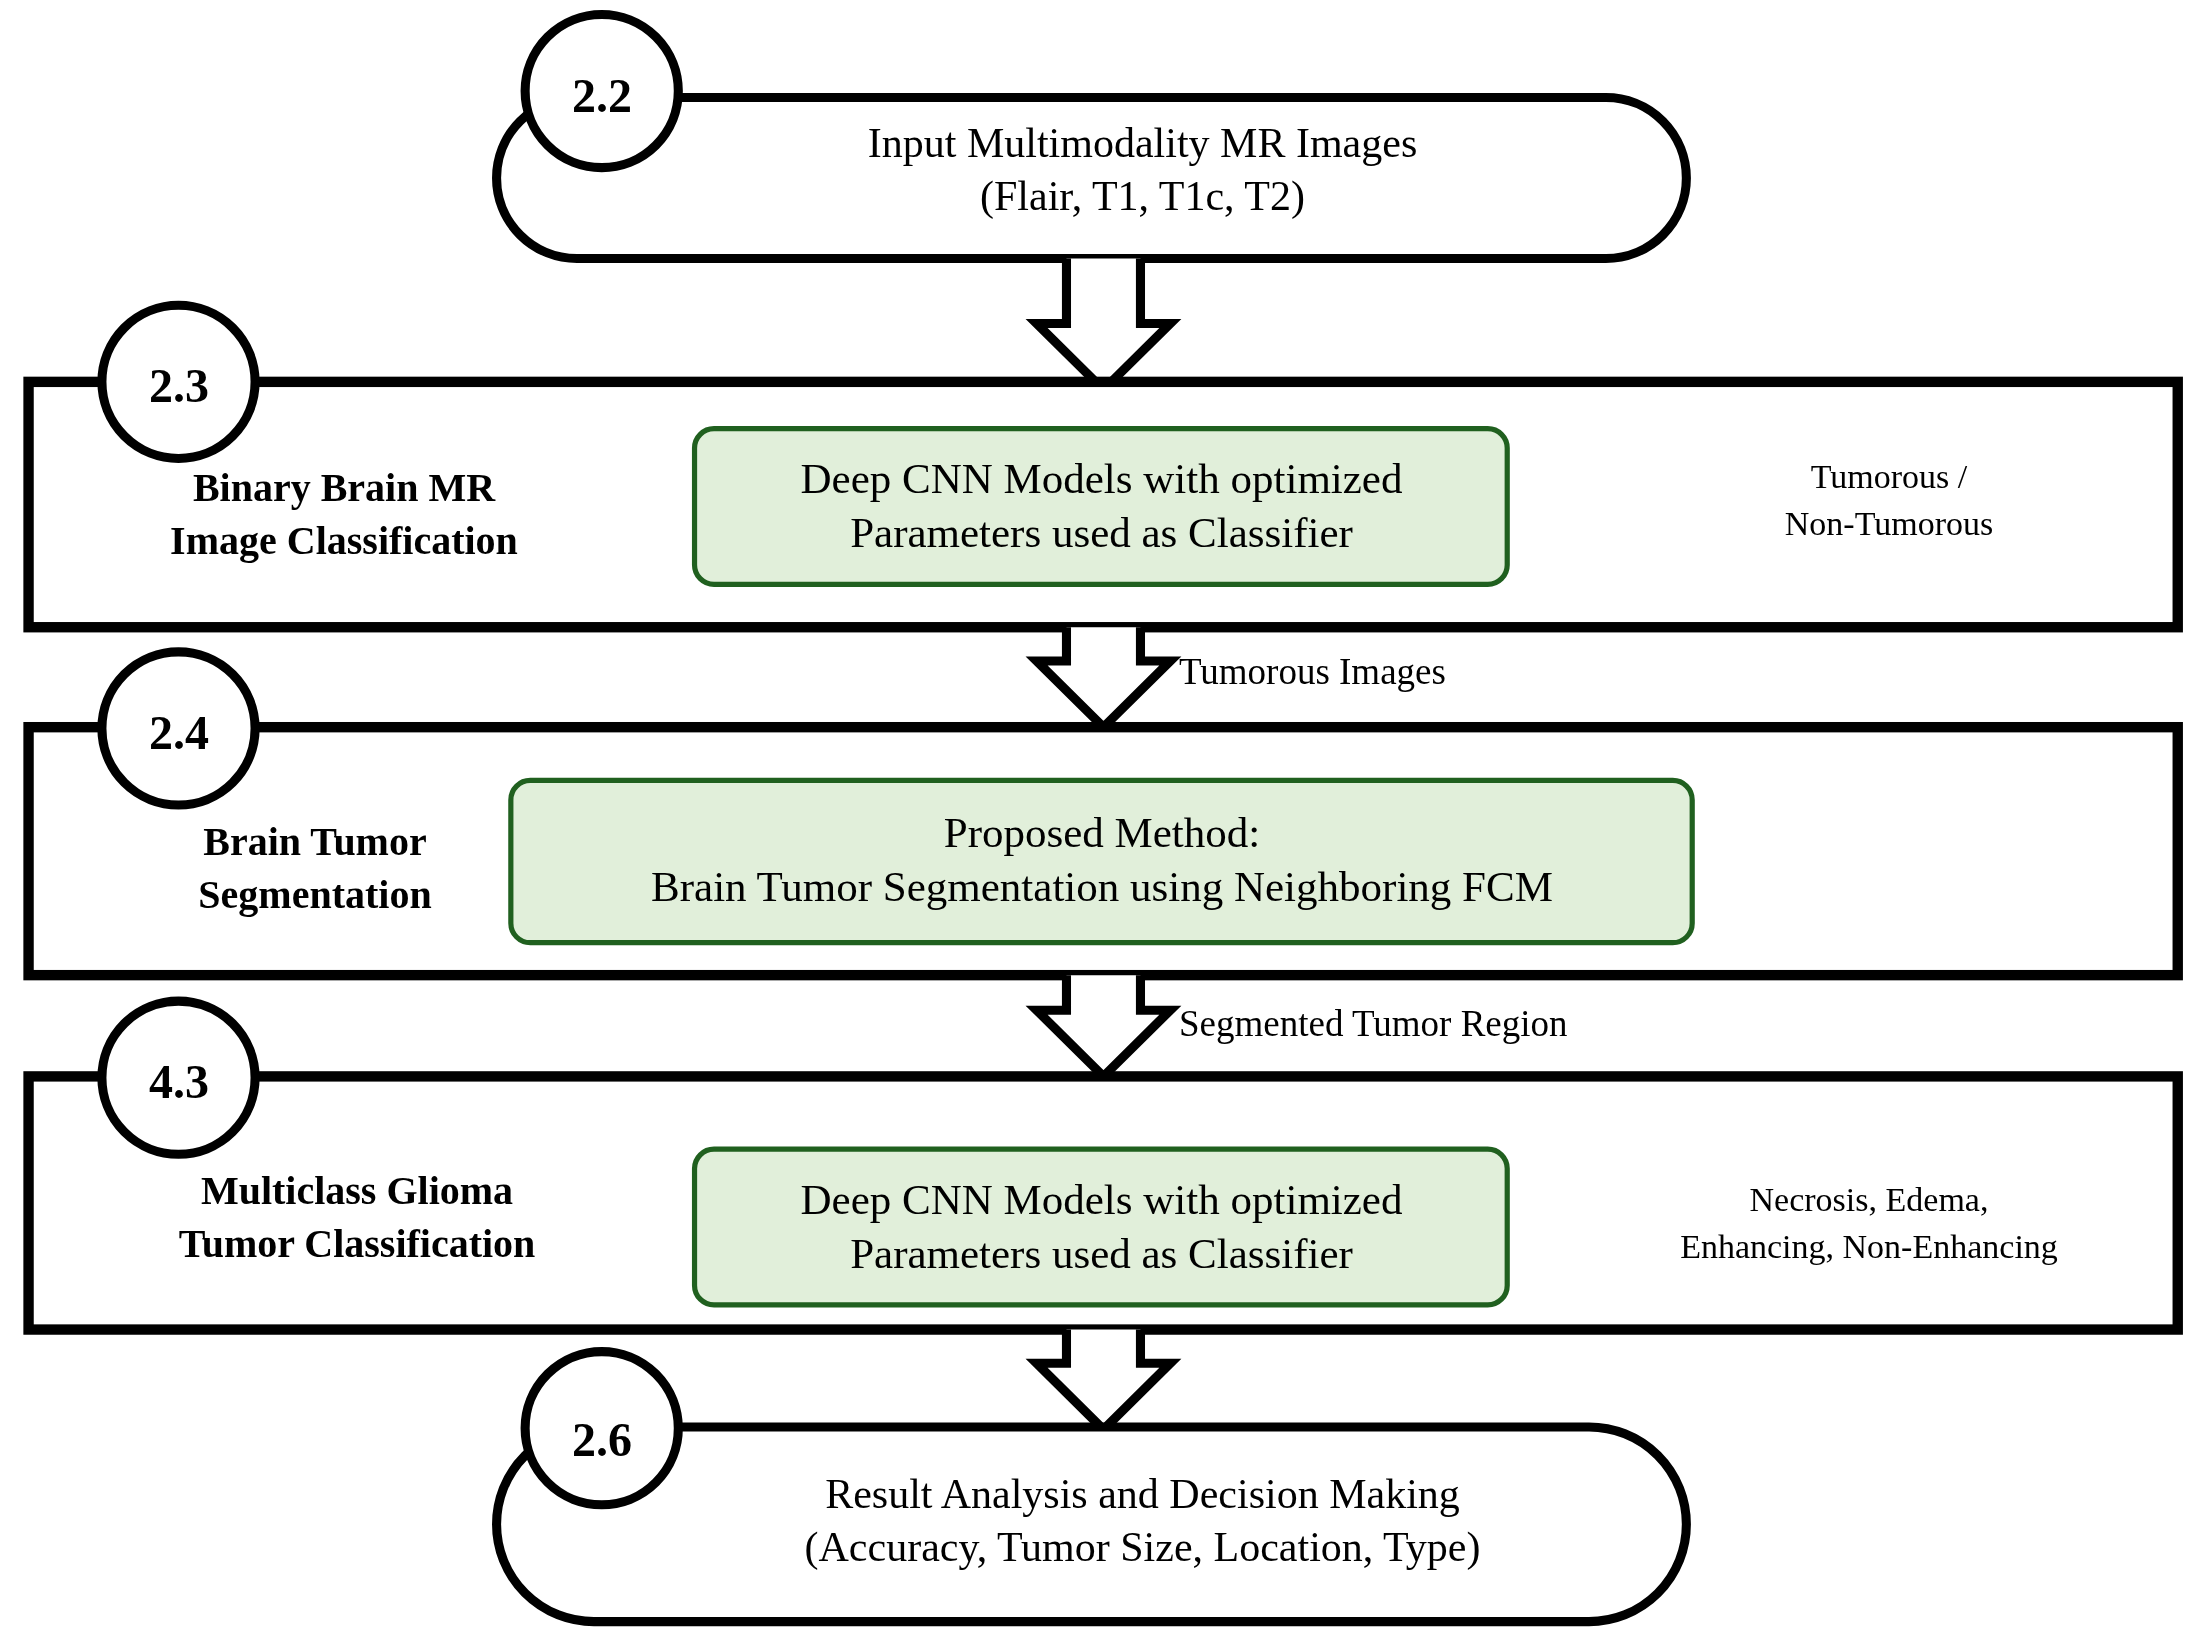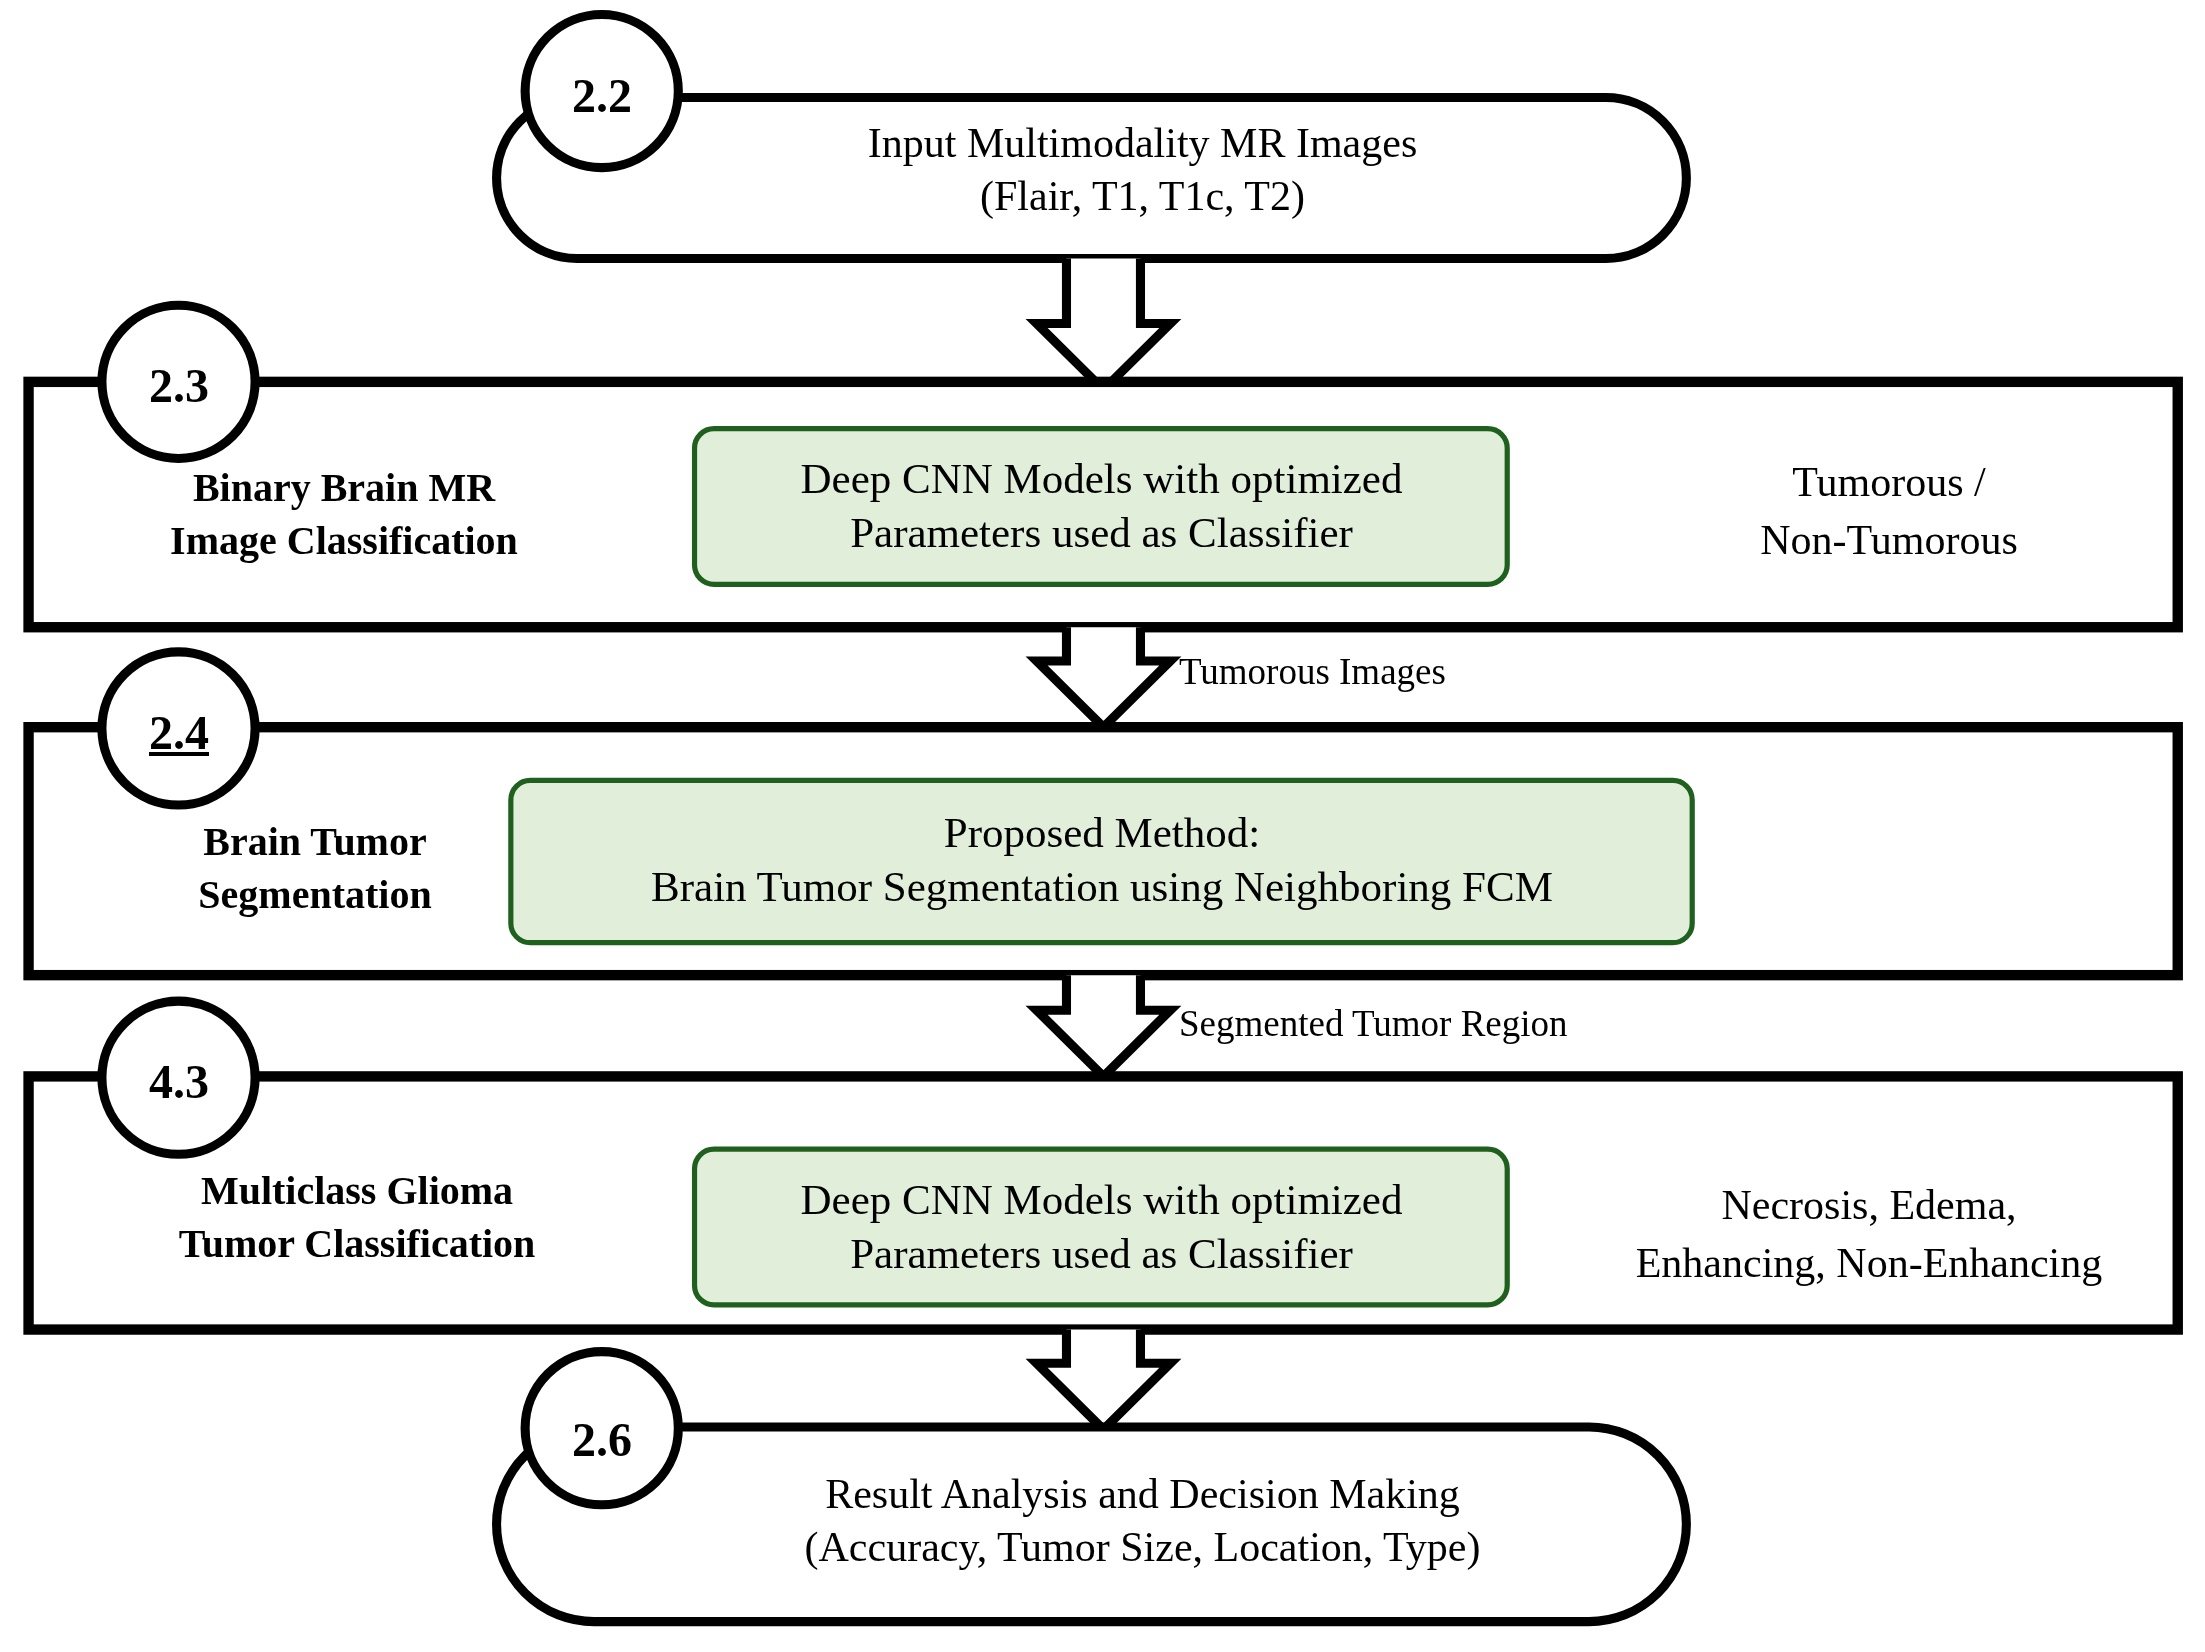--- a/index.html
+++ b/index.html
@@ -39,21 +39,21 @@
     text-align: center;
     line-height: 1.33;
   }
   .term-text {
     font-size: 42px;
   }
   .green-text {
     font-size: 43px;
   }
   .out-text {
-    font-size: 42px;
+    font-size: 34px;
     line-height: 1.38;
   }
   .edge-label {
     font-size: 37px;
     text-align: left;
     white-space: nowrap;
   }
   .badge-num {
     position: absolute;
     font-weight: bold;
@@ -94,21 +94,21 @@
 
     <circle cx="927" cy="140" r="118" fill="#ffffff" stroke="#000000" stroke-width="14"></circle>
     <circle cx="275" cy="588" r="118" fill="#ffffff" stroke="#000000" stroke-width="14"></circle>
     <circle cx="275" cy="1122" r="118" fill="#ffffff" stroke="#000000" stroke-width="14"></circle>
     <circle cx="275" cy="1660" r="118" fill="#ffffff" stroke="#000000" stroke-width="14"></circle>
     <circle cx="927" cy="2200" r="118" fill="#ffffff" stroke="#000000" stroke-width="14"></circle>
   </svg>
 
   <div class="badge-num" style="left:550px; top:68px;">2.2</div>
   <div class="badge-num" style="left:127px; top:358px;">2.3</div>
-  <div class="badge-num" style="left:127px; top:705px;text-decoration:underline;">2.4</div>
+  <div class="badge-num" style="left:127px; top:705px;">2.4</div>
   <div class="badge-num" style="left:127px; top:1054px;">4.3</div>
   <div class="badge-num" style="left:550px; top:1405px;margin-top:7px;">2.6</div>
 
   <div class="txt term-text" style="left:636px; top:117px; width:1013px;">Input Multimodality MR Images
 (Flair, T1, T1c, T2)</div>
 
   <div class="txt stage-title" style="left:65px; top:461px; width:558px;">Binary Brain MR
 Image Classification</div>
   <div class="txt green-text" style="left:695px; top:452px; width:813px;">Deep CNN Models with optimized
 Parameters used as Classifier</div>

